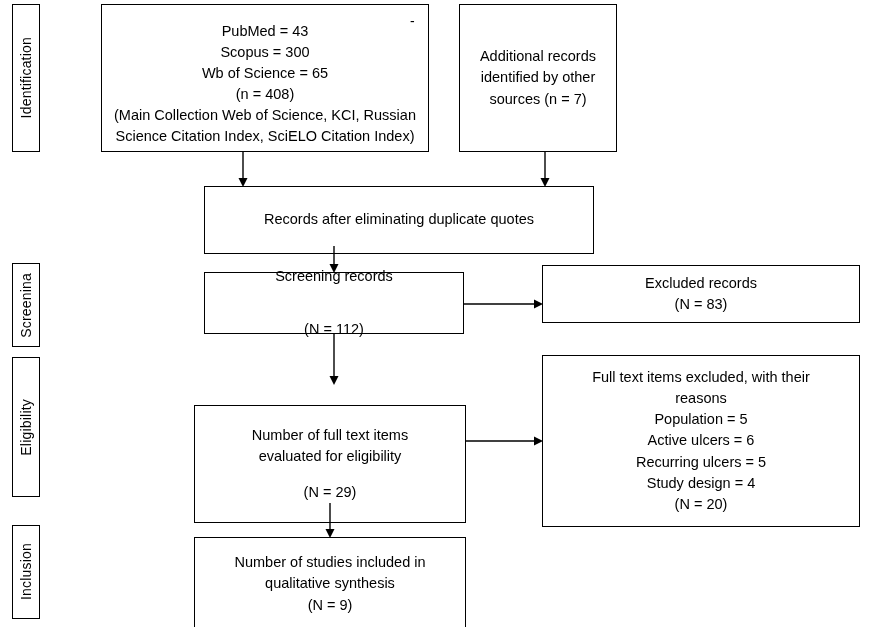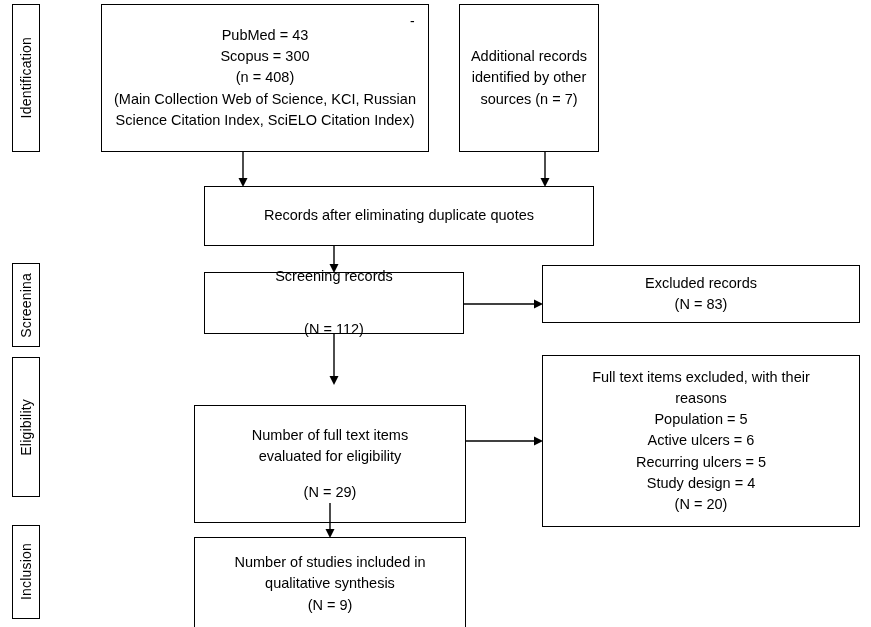--- a/index.html
+++ b/index.html
@@ -82,37 +82,38 @@
   </div>
 
   <div class="stage-label" style="left:12px; top:357px; width:28px; height:140px;">
     <span>Eligibility</span>
   </div>
 
   <div class="stage-label" style="left:12px; top:525px; width:28px; height:94px;">
     <span>Inclusion</span>
   </div>
 
-  <div class="box" style="left:101px; top:4px; width:328px; height:148px;">
+  <div class="box" style="left:101px; top:4px; width:328px; height:148px;justify-content:flex-end;">
     <span class="line">PubMed = 43</span>
     <span class="line">Scopus = 300</span>
+    <span class="line">Wb of Science = 65</span>
     <span class="line">(n = 408)</span>
     <span class="line">(Main Collection Web of Science, KCI, Russian</span>
     <span class="line">Science Citation Index, SciELO Citation Index)</span>
   </div>
 
   <div class="dash" style="left:410px; top:14px;">-</div>
 
-  <div class="box" style="left:459px; top:4px; width:140px; height:148px;">
+  <div class="box" style="left:459px; top:4px; width:158px; height:148px;">
     <span class="line">Additional records</span>
     <span class="line">identified by other</span>
     <span class="line">sources (n = 7)</span>
   </div>
 
-  <div class="box" style="left:204px; top:186px; width:390px; height:60px;">
+  <div class="box" style="left:204px; top:186px; width:390px; height:68px;">
     <span class="line">Records after eliminating duplicate quotes</span>
   </div>
 
   <div class="box" style="left:204px; top:272px; width:260px; height:62px;gap:32px;">
     <span class="line">Screening records</span>
     <span class="line">(N = 112)</span>
   </div>
 
   <div class="box" style="left:542px; top:265px; width:318px; height:58px;">
     <span class="line">Excluded records</span>

